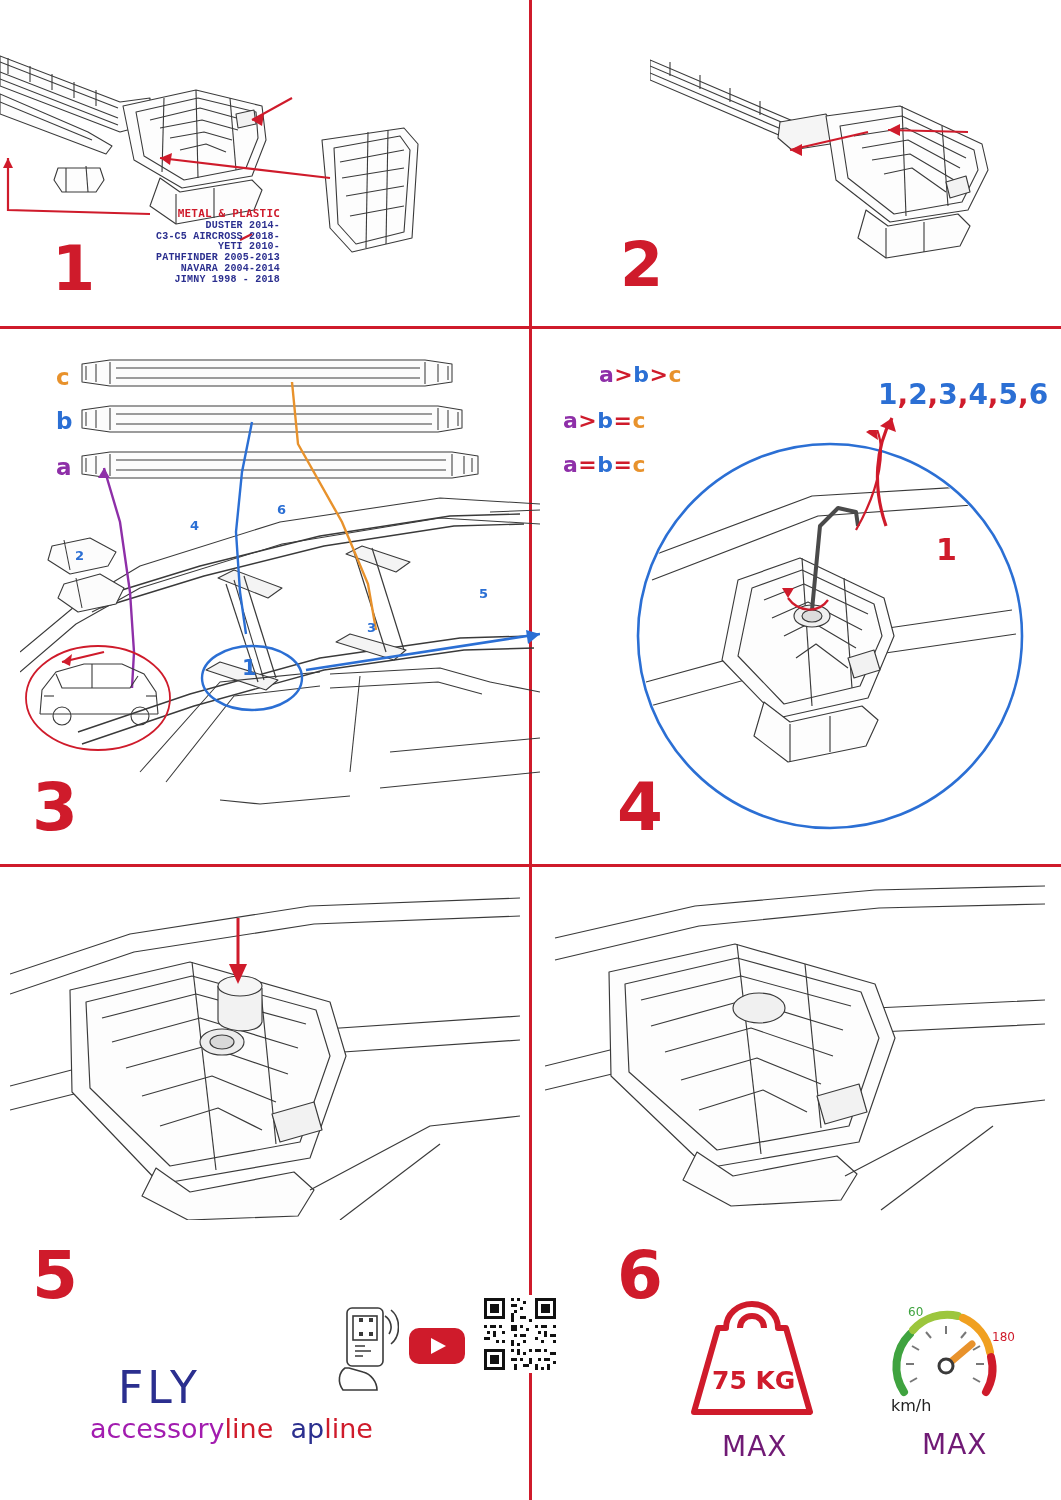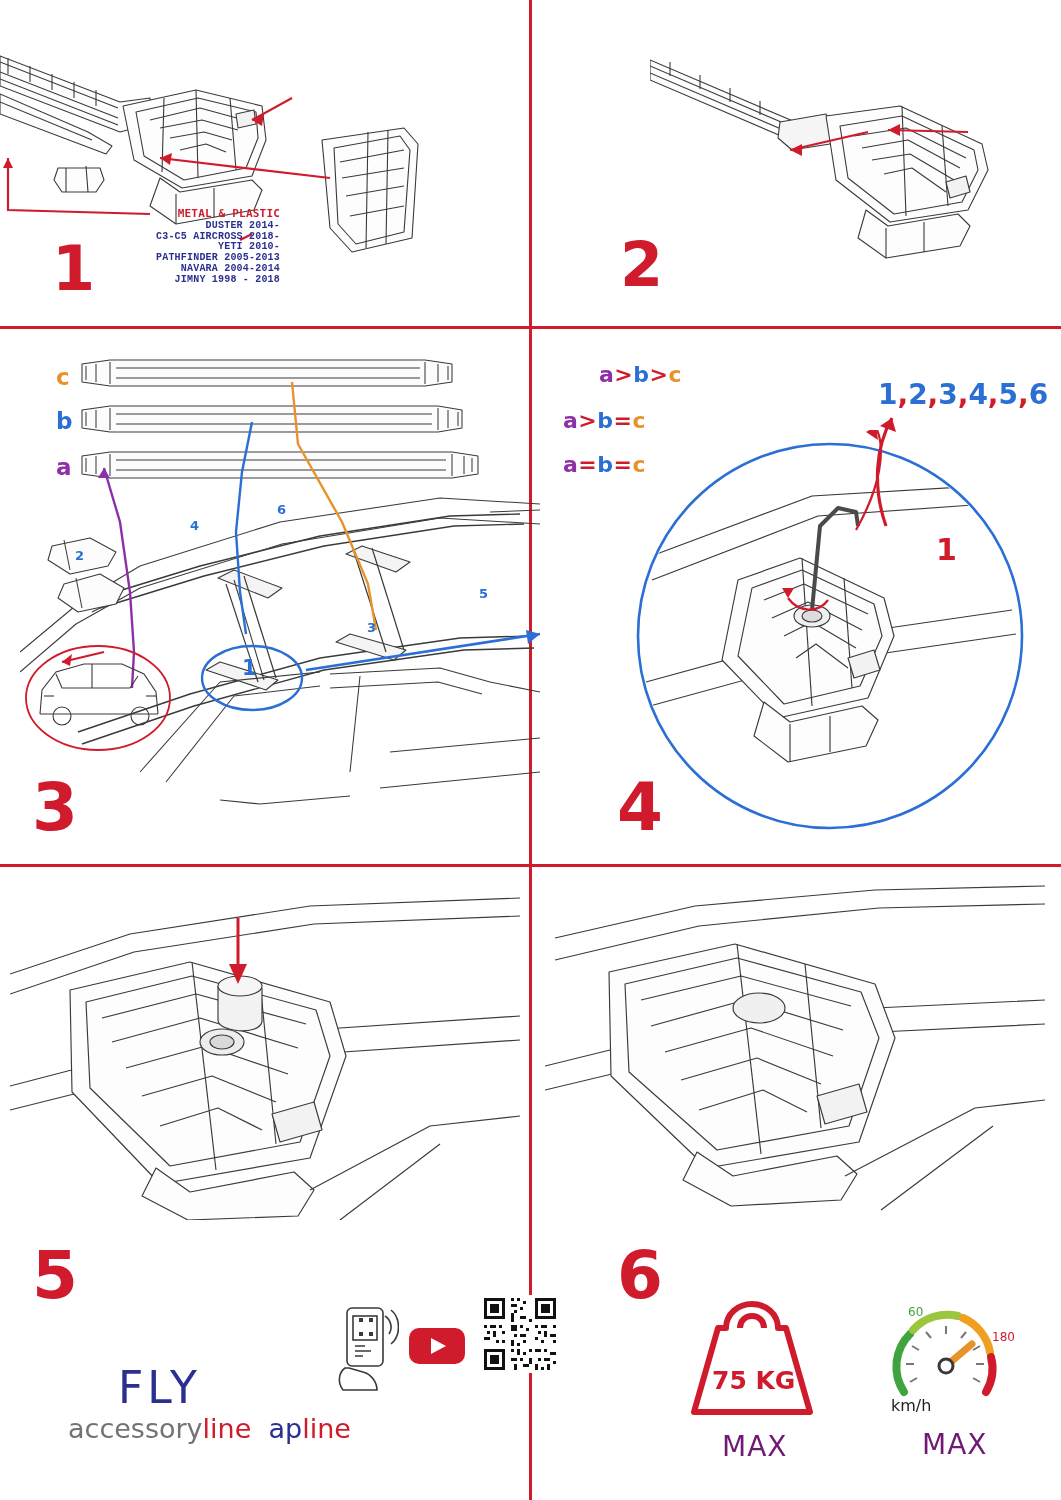--- a/index.html
+++ b/index.html
@@ -92,21 +92,21 @@
   .fly {
     position:absolute; left:118px; top:1342px;
     font-size:44px; letter-spacing:4px; color:#2b2f8f;
     font-family:"DejaVu Sans", sans-serif; font-weight:400;margin-top:20px;
   }
   .brandline {
     position:absolute; left:68px; top:1413px;
     font-size:27px; font-family:"DejaVu Sans", sans-serif; font-weight:400;
     letter-spacing:0px; white-space:nowrap;
   }
-  .brandline .accessory { color:#737373; }
+  .brandline .accessory { color:#a21caf;margin-left:22px; }
   .brandline .part { color:#cf1b2b; }
   .brandline .ap { color:#2b2f8f; }
   .brandline .line { color:#cf1b2b; }
 
   
   .maxlabel {
     position:absolute; font-size:28px; font-weight:400; color:#701a75;
     font-family:"DejaVu Sans", sans-serif; letter-spacing:1px;
   }
   .maxlabel.w { left:722px; top:1430px; }

